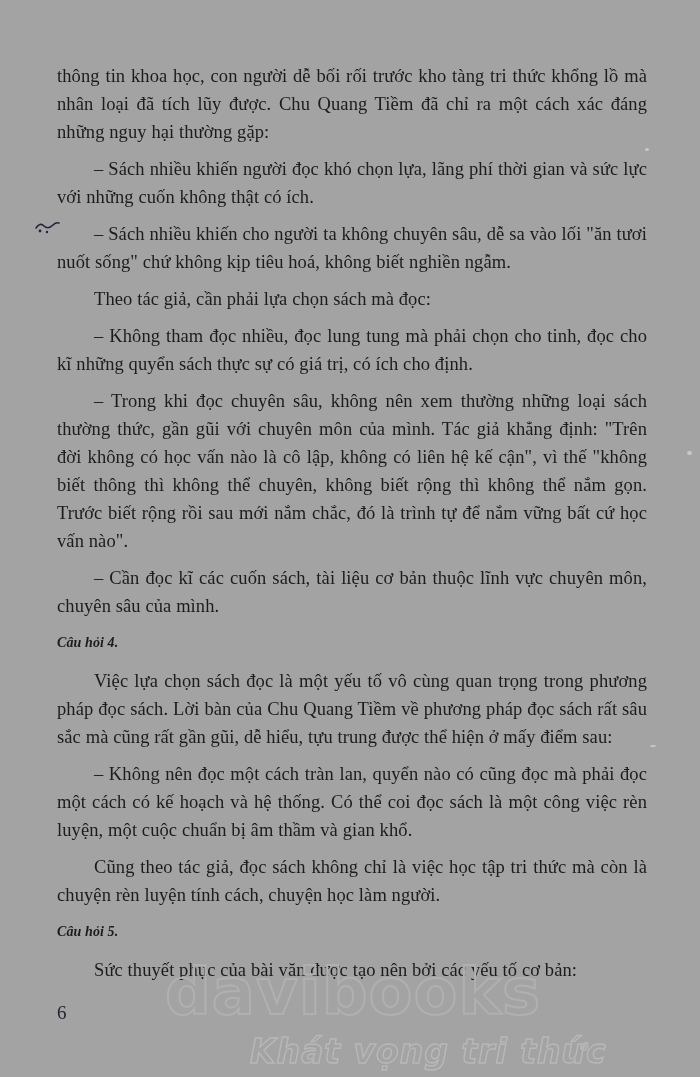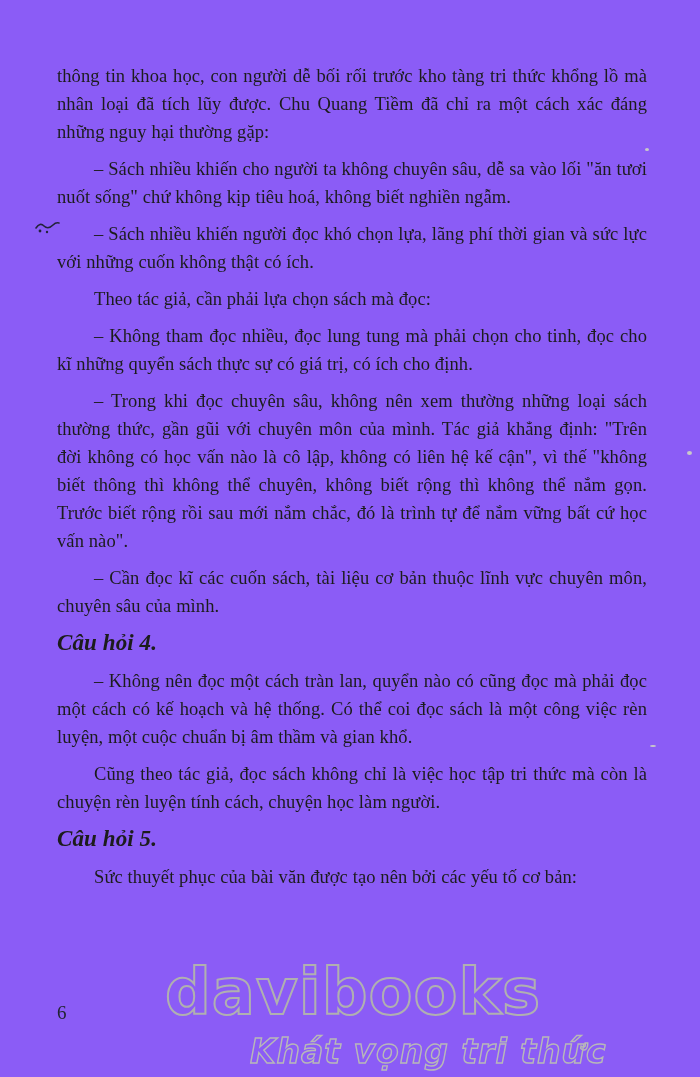--- a/index.html
+++ b/index.html
@@ -4,21 +4,21 @@
 <style>
   html, body {
     margin: 0;
     padding: 0;
     background: #ffffff;
   }
   .page {
     position: relative;
     width: 700px;
     height: 1077px;
-    background: #8b5cf6;
+    background: #a3a3a3;
     overflow: hidden;
     font-family: "Liberation Serif", "DejaVu Serif", serif;
     color: #1c1c1c;
   }
   .text-block {
     position: absolute;
     top: 62px;
     left: 57px;
     width: 590px;
   }
@@ -31,21 +31,21 @@
   }
   p.cont   { text-indent: 0; }
   p.indent { text-indent: 37px; }
   p.bullet { text-indent: 37px; }
   p.heading {
     font-weight: bold;
     font-style: italic;
     text-indent: 0;
     margin-top: 3px;
     margin-bottom: 10px;
-    font-size: 23px;
+    font-size: 14px;
   }
   .pen-mark {
     position: absolute;
     left: 34px;
     top: 219px;
     width: 28px;
     height: 16px;
   }
   .watermark-brand {
     position: absolute;
@@ -93,27 +93,28 @@
   .speck.s2 { left: 687px; top: 451px; width: 5px; height: 4px; }
   .speck.s3 { left: 650px; top: 745px; width: 6px; height: 2px; }
 </style>
 </head>
 <body>
 
 <div class="page">
 
   <div class="text-block">
     <p class="cont">thông tin khoa học, con người dễ bối rối trước kho tàng tri thức khổng lồ mà nhân loại đã tích lũy được. Chu Quang Tiềm đã chỉ ra một cách xác đáng những nguy hại thường gặp:</p>
+    <p class="bullet">– Sách nhiều khiến người đọc khó chọn lựa, lãng phí thời gian và sức lực với những cuốn không thật có ích.</p>
     <p class="bullet">– Sách nhiều khiến cho người ta không chuyên sâu, dễ sa vào lối "ăn tươi nuốt sống" chứ không kịp tiêu hoá, không biết nghiền ngẫm.</p>
-    <p class="bullet">– Sách nhiều khiến người đọc khó chọn lựa, lãng phí thời gian và sức lực với những cuốn không thật có ích.</p>
     <p class="indent">Theo tác giả, cần phải lựa chọn sách mà đọc:</p>
     <p class="bullet">– Không tham đọc nhiều, đọc lung tung mà phải chọn cho tinh, đọc cho kĩ những quyển sách thực sự có giá trị, có ích cho định.</p>
     <p class="bullet">– Trong khi đọc chuyên sâu, không nên xem thường những loại sách thường thức, gần gũi với chuyên môn của mình. Tác giả khẳng định: "Trên đời không có học vấn nào là cô lập, không có liên hệ kế cận", vì thế "không biết thông thì không thể chuyên, không biết rộng thì không thể nắm gọn. Trước biết rộng rồi sau mới nắm chắc, đó là trình tự để nắm vững bất cứ học vấn nào".</p>
     <p class="bullet">– Cần đọc kĩ các cuốn sách, tài liệu cơ bản thuộc lĩnh vực chuyên môn, chuyên sâu của mình.</p>
     <p class="heading">Câu hỏi 4.</p>
+    <p class="indent">Việc lựa chọn sách đọc là một yếu tố vô cùng quan trọng trong phương pháp đọc sách. Lời bàn của Chu Quang Tiềm về phương pháp đọc sách rất sâu sắc mà cũng rất gần gũi, dễ hiểu, tựu trung được thể hiện ở mấy điểm sau:</p>
     <p class="bullet">– Không nên đọc một cách tràn lan, quyển nào có cũng đọc mà phải đọc một cách có kế hoạch và hệ thống. Có thể coi đọc sách là một công việc rèn luyện, một cuộc chuẩn bị âm thầm và gian khổ.</p>
     <p class="indent">Cũng theo tác giả, đọc sách không chỉ là việc học tập tri thức mà còn là chuyện rèn luyện tính cách, chuyện học làm người.</p>
     <p class="heading">Câu hỏi 5.</p>
     <p class="indent">Sức thuyết phục của bài văn được tạo nên bởi các yếu tố cơ bản:</p>
   </div>
 
   <svg class="pen-mark" viewBox="0 0 28 16">
     <path d="M2 9 q4 -6 8 -2 q4 4 9 -1 q3 -3 6 -2" fill="none" stroke="#23233a" stroke-width="1.6" stroke-linecap="round"></path>
     <circle cx="6" cy="12" r="1.4" fill="#23233a"></circle>
     <circle cx="13" cy="13" r="1.2" fill="#23233a"></circle>

